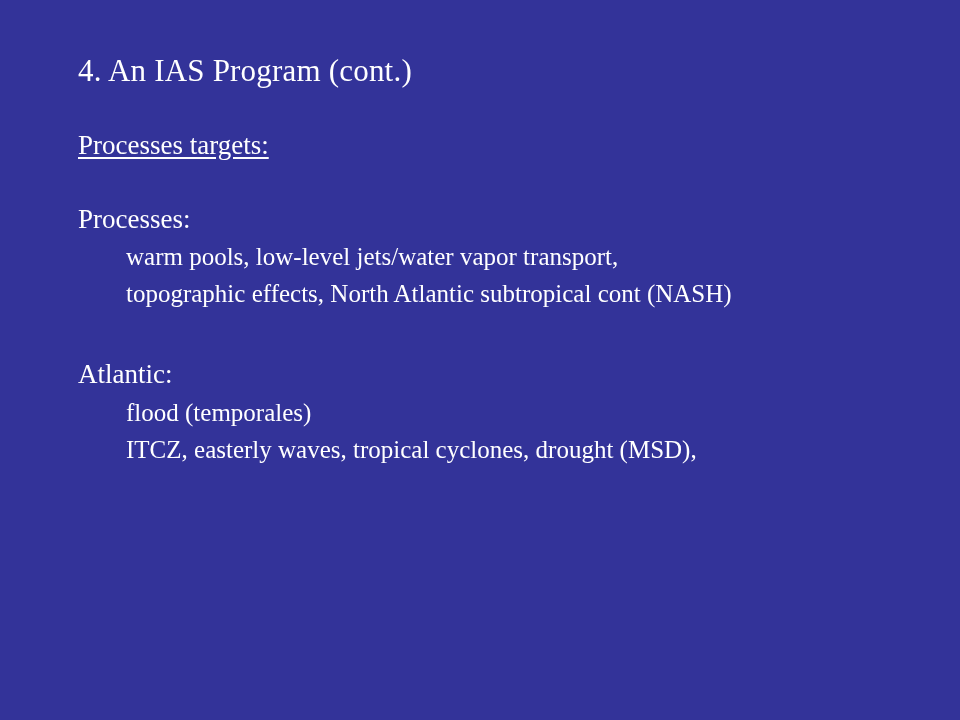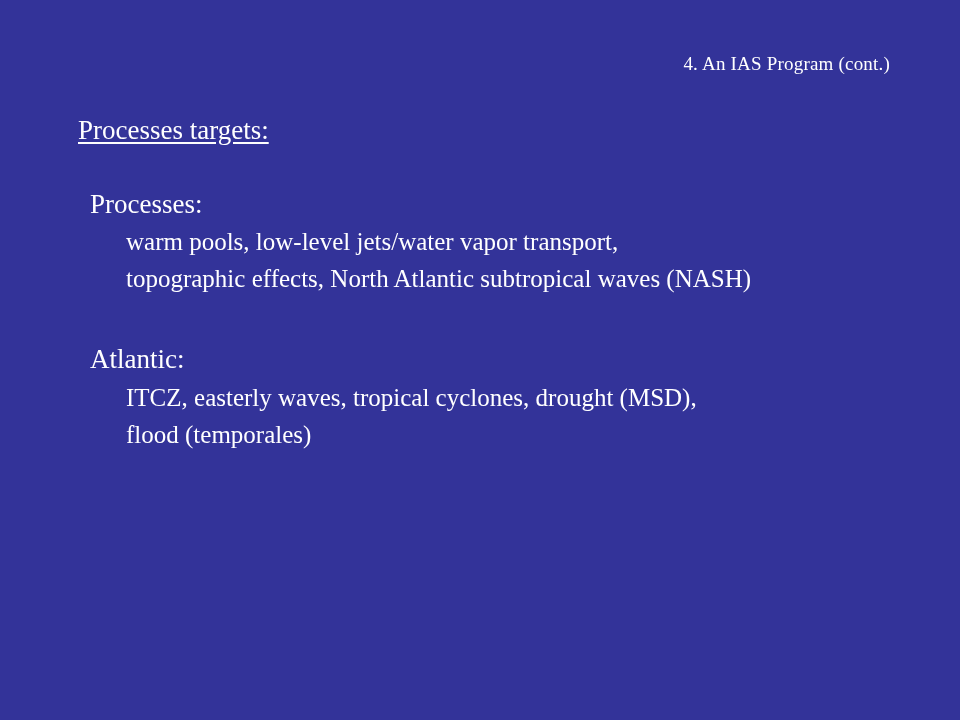--- a/index.html
+++ b/index.html
@@ -15,42 +15,41 @@
     overflow: hidden;
   }
   .slide {
     position: relative;
     width: 960px;
     height: 720px;
     box-sizing: border-box;
     padding: 52px 70px 0 78px;
   }
   .slide-title {
-    font-size: 19px;
+    font-size: 31px;
     line-height: 1.25;
     letter-spacing: 0.2px;
     margin: 0 0 38px 0;
     white-space: nowrap;
-    text-align: right;
   }
   .section-heading {
     font-size: 27px;
     line-height: 1.25;
     margin: 0 0 38px 0;
     text-decoration: underline;
     text-underline-offset: 3px;
     display: inline-block;
   }
   .block {
     margin: 0 0 30px 0;
   }
   .block-label {
     font-size: 27px;
     line-height: 1.35;
-    margin: 0 0 2px 12px;
+    margin: 0 0 2px 0;
   }
   .block-lines {
     margin: 0;
     padding: 0 0 0 48px;
   }
   .block-line {
     font-size: 25px;
     line-height: 1.47;
     white-space: nowrap;
   }
@@ -66,27 +65,27 @@
   <div class="slide-title">4. An IAS Program (cont.)</div>
 
   <div>
     <div class="section-heading">Processes targets:</div>
   </div>
 
   <div class="block">
     <div class="block-label">Processes:</div>
     <div class="block-lines">
       <div class="block-line">warm pools, low-level jets/water vapor transport,</div>
-      <div class="block-line">topographic effects, North Atlantic subtropical waves (NASH)</div>
+      <div class="block-line">topographic effects, North Atlantic subtropical cont (NASH)</div>
     </div>
   </div>
 
   <div class="spacer-sm"></div>
 
   <div class="block">
     <div class="block-label">Atlantic:</div>
     <div class="block-lines">
+      <div class="block-line">flood (temporales)</div>
       <div class="block-line">ITCZ, easterly waves, tropical cyclones, drought (MSD),</div>
-      <div class="block-line">flood (temporales)</div>
     </div>
   </div>
 
 </div>
 
 </body></html>

